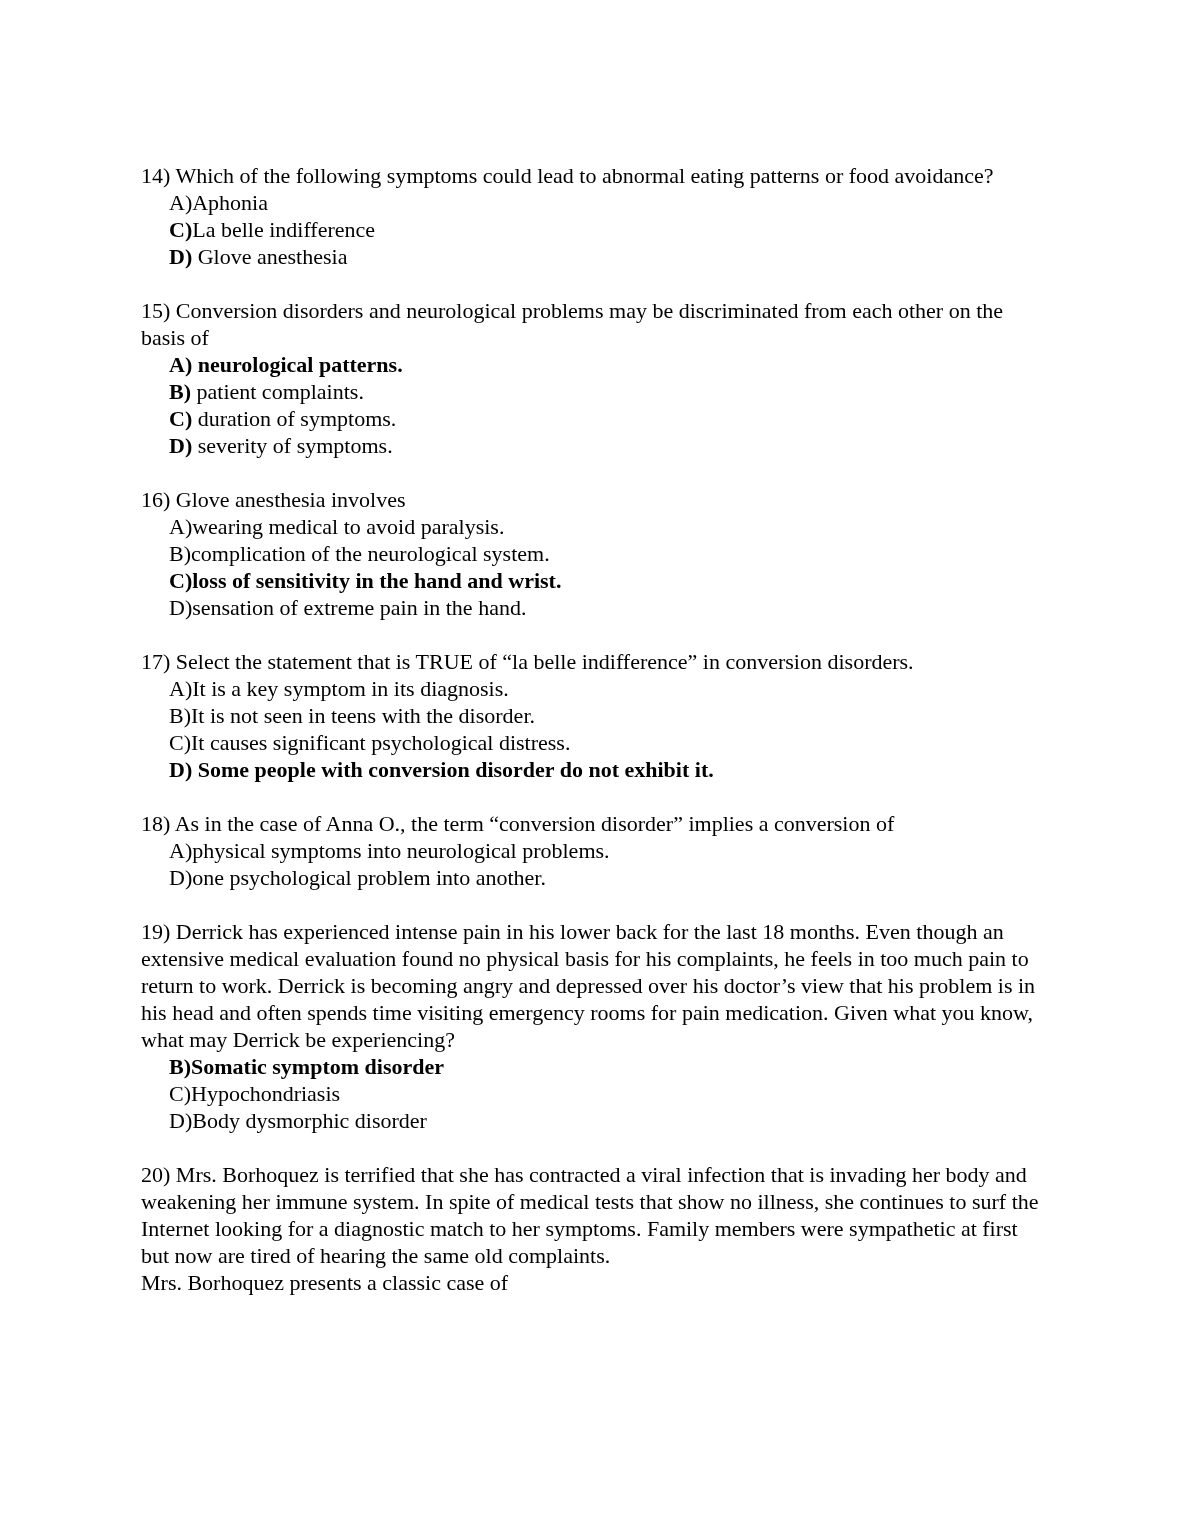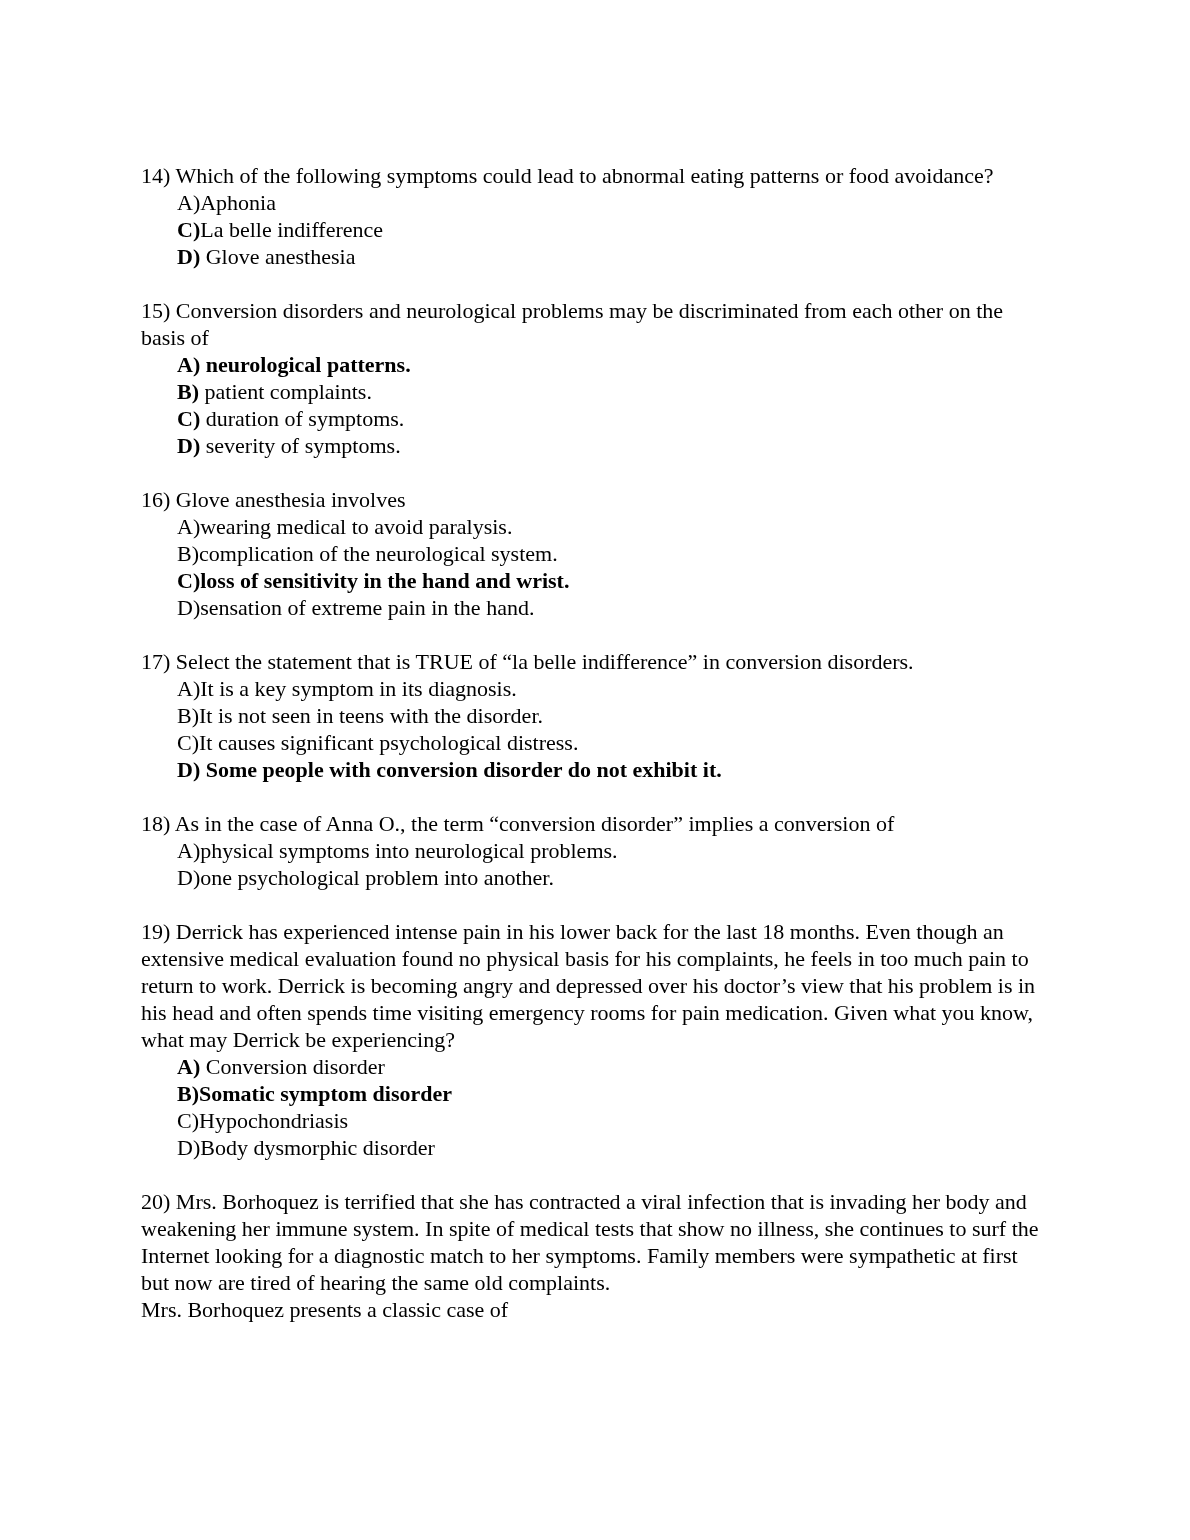--- a/index.html
+++ b/index.html
@@ -15,21 +15,21 @@
   }
   .page {
     width: 1190px;
     height: 1540px;
     padding: 162px 140px 48px 141px;
     background: #ffffff;
   }
   .question { margin-bottom: 27px; }
   .question:last-child { margin-bottom: 0; }
   .stem { white-space: normal; }
-  .options { margin-left: 36px; }
+  .options { margin-left: 28px; }
   .option { white-space: pre-wrap; }
   .bold { font-weight: bold; }
 </style>
 </head>
 <body>
 
 <div class="page">
   <div id="questions-list">
       <section class="question">
         <p class="stem"><span>14)</span> <span>Which of the following symptoms could lead to abnormal eating patterns or food avoidance?</span></p>
@@ -69,21 +69,20 @@
       <section class="question">
         <p class="stem"><span>18)</span> <span>As in the case of Anna O., the term “conversion disorder” implies a conversion of</span></p>
         <div class="options">
           <div class="option"><span class="opt-label">A)</span><span class="opt-text">physical symptoms into neurological problems.</span></div>
           <div class="option"><span class="opt-label">D)</span><span class="opt-text">one psychological problem into another.</span></div>
         </div>
       </section>
       <section class="question">
         <p class="stem"><span>19)</span> <span>Derrick has experienced intense pain in his lower back for the last 18 months. Even though an extensive medical evaluation found no physical basis for his complaints, he feels in too much pain to return to work. Derrick is becoming angry and depressed over his doctor’s view that his problem is in his head and often spends time visiting emergency rooms for pain medication. Given what you know, what may Derrick be experiencing?</span></p>
         <div class="options">
-          <div class="option"><span class="opt-label bold">A)</span><span class="opt-text"> Conversion disorder</span></div>
           <div class="option"><span class="opt-label bold">B)</span><span class="opt-text bold">Somatic symptom disorder</span></div>
           <div class="option"><span class="opt-label">C)</span><span class="opt-text">Hypochondriasis</span></div>
           <div class="option"><span class="opt-label">D)</span><span class="opt-text">Body dysmorphic disorder</span></div>
         </div>
       </section>
       <section class="question">
         <p class="stem"><span>20)</span> <span>Mrs. Borhoquez is terrified that she has contracted a viral infection that is invading her body and weakening her immune system. In spite of medical tests that show no illness, she continues to surf the Internet looking for a diagnostic match to her symptoms. Family members were sympathetic at first but now are tired of hearing the same old complaints.</span></p>
         <p class="stem">Mrs. Borhoquez presents a classic case of</p>
       </section>
     </div>

